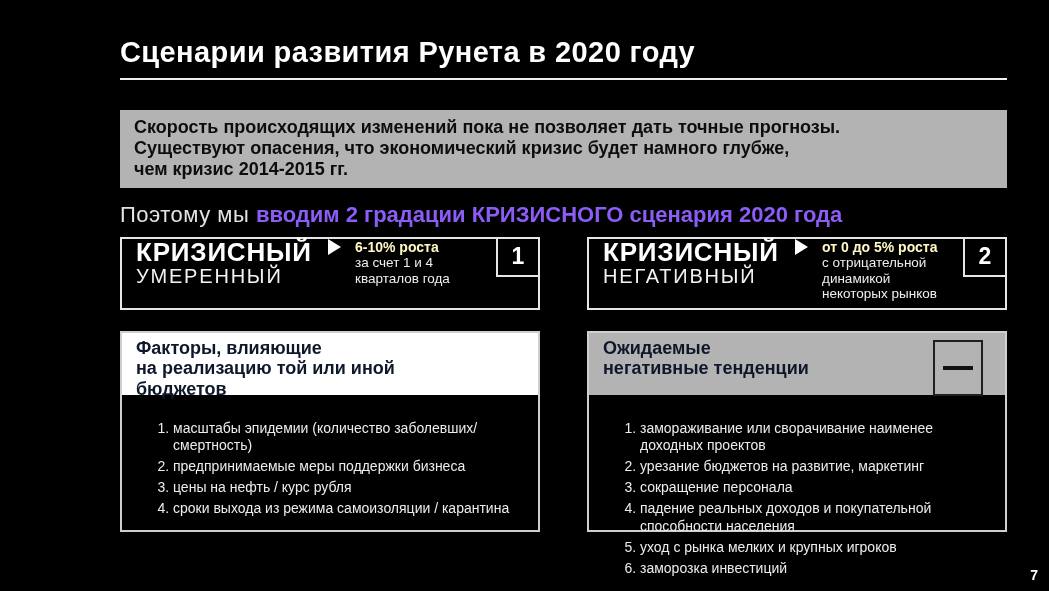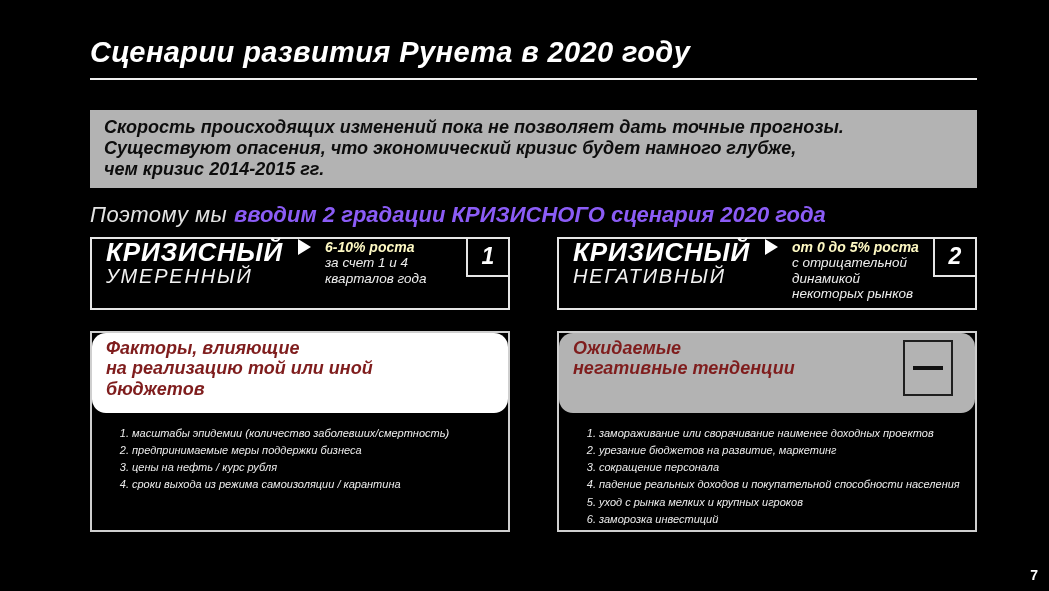--- a/index.html
+++ b/index.html
@@ -4,21 +4,21 @@
 <style>
   * { box-sizing: border-box; }
   html, body { margin: 0; padding: 0; background: #000; }
   .slide {
     position: relative;
     width: 1049px; height: 591px;
     background: #000000;
     font-family: "Liberation Sans", "DejaVu Sans", sans-serif;
     overflow: hidden;
   }
-  .inner { position: absolute; left: 90px; top: 0; width: 887px; font-style: italic; }
+  .inner { position: absolute; left: 120px; top: 0; width: 887px; }
 
   .title {
     margin: 36px 0 0 0;
     font-size: 29px; font-weight: 800; color: #ffffff;
     letter-spacing: 0.4px; line-height: 1.12;
   }
   .rule { margin-top: 10px; height: 0; border-bottom: 2px solid #efefef; }
 
   .alert {
     margin-top: 30px;
@@ -66,38 +66,38 @@
     font-size: 23px; font-weight: 800; color: #ffffff;
   }
 
   .lower { margin-top: 21px; display: flex; gap: 47px; }
   .panel {
     width: 420px; height: 201px;
     border: 2px solid #cfcfcf;
     display: flex; flex-direction: column;
   }
   .panel-header {
-    height: 80px; flex: 0 0 auto;
+    height: 62px; flex: 0 0 auto;
     padding: 5px 14px 0 14px;
     font-size: 18px; font-weight: 800; line-height: 1.16;
-    color: #7f1d1d; position: relative; border-radius: 14px;
+    color: #0f172a; position: relative;
   }
   .panel-header.white { background: #ffffff; }
   .panel-header.gray { background: #b3b3b3; }
   .minus-box {
     position: absolute; top: 7px; right: 22px;
     width: 50px; height: 56px;
     border: 2px solid #1f1f1f;
     display: flex; align-items: center; justify-content: center;
   }
   .minus-box .dash { width: 30px; height: 4px; background: #111111; }
   .panel-list { flex: 1; padding: 9px 10px 0 14px; }
   .panel-list ol {
-    margin: 5px; padding: 0 0 0 21px;
-    font-size: 11px; color: #ededed; font-weight: 400;
+    margin: 16px; padding: 0 0 0 21px;
+    font-size: 14px; color: #ededed; font-weight: 400;
   }
   .panel-list ol div, .panel-list ol li { line-height: 1.25; margin-bottom: 3.5px; }
 
   .page-num {
     position: absolute; right: 11px; bottom: 8px;
     font-size: 14px; font-weight: 800; color: #ffffff;
   }
 </style>
 </head>
 <body>

